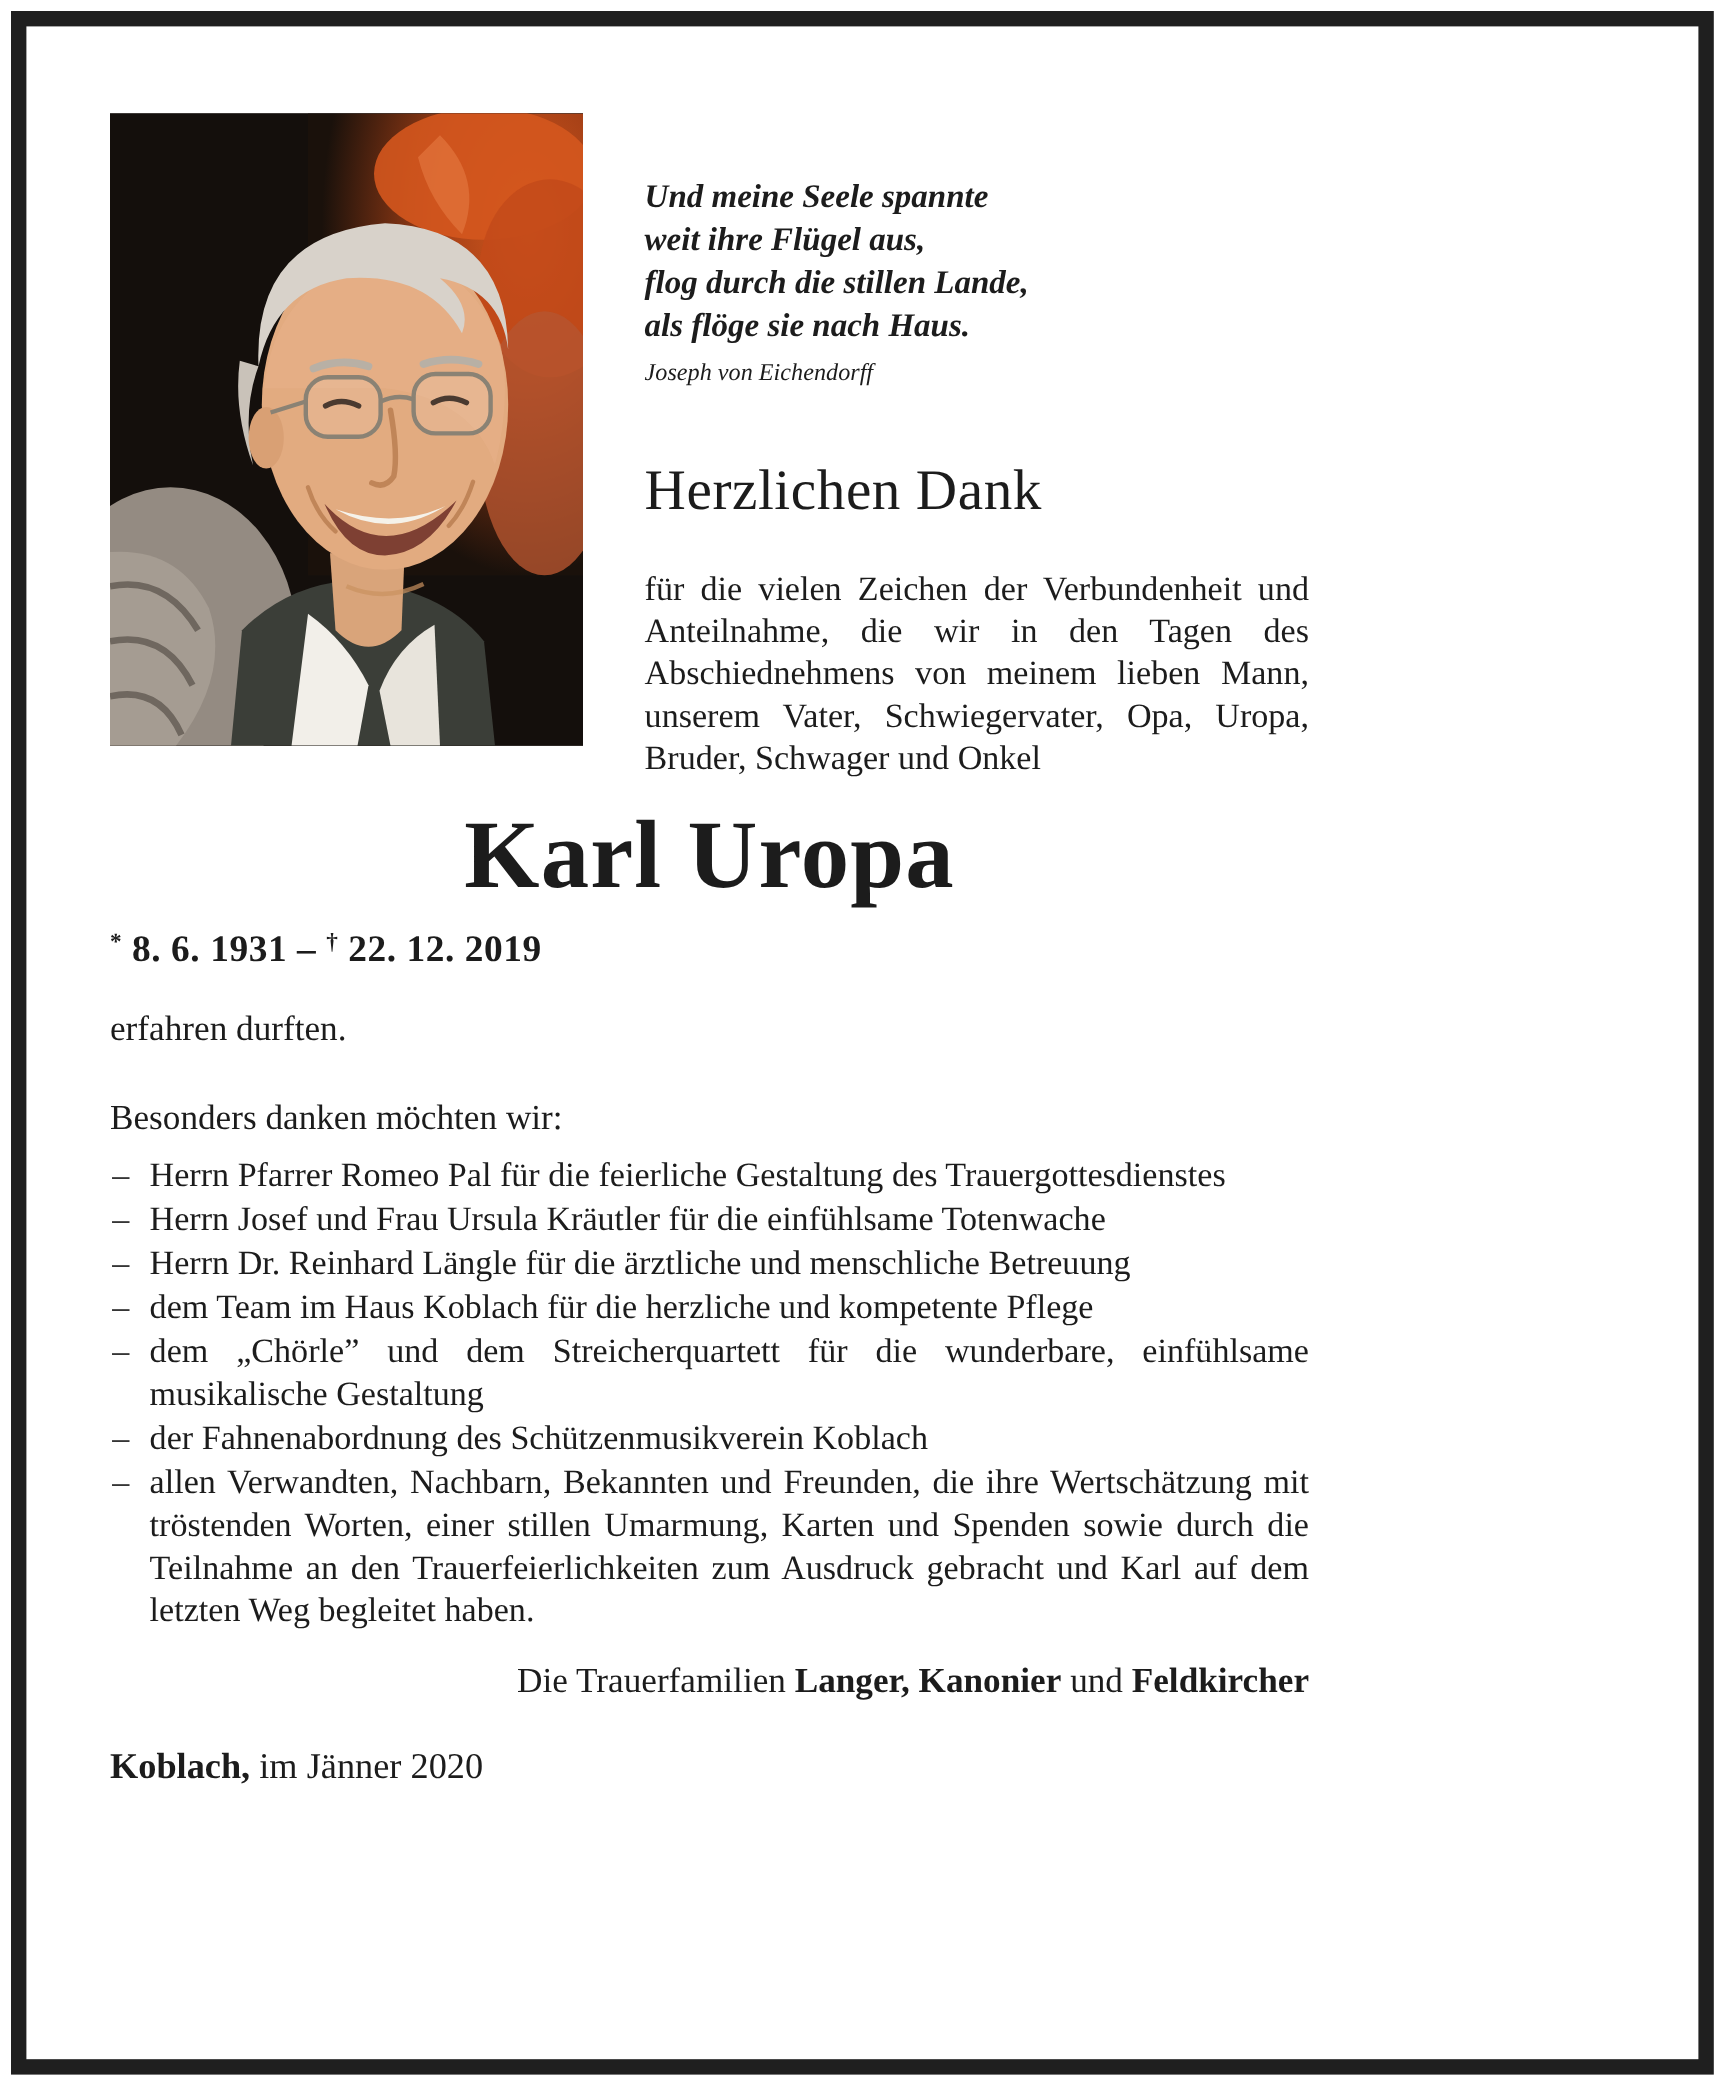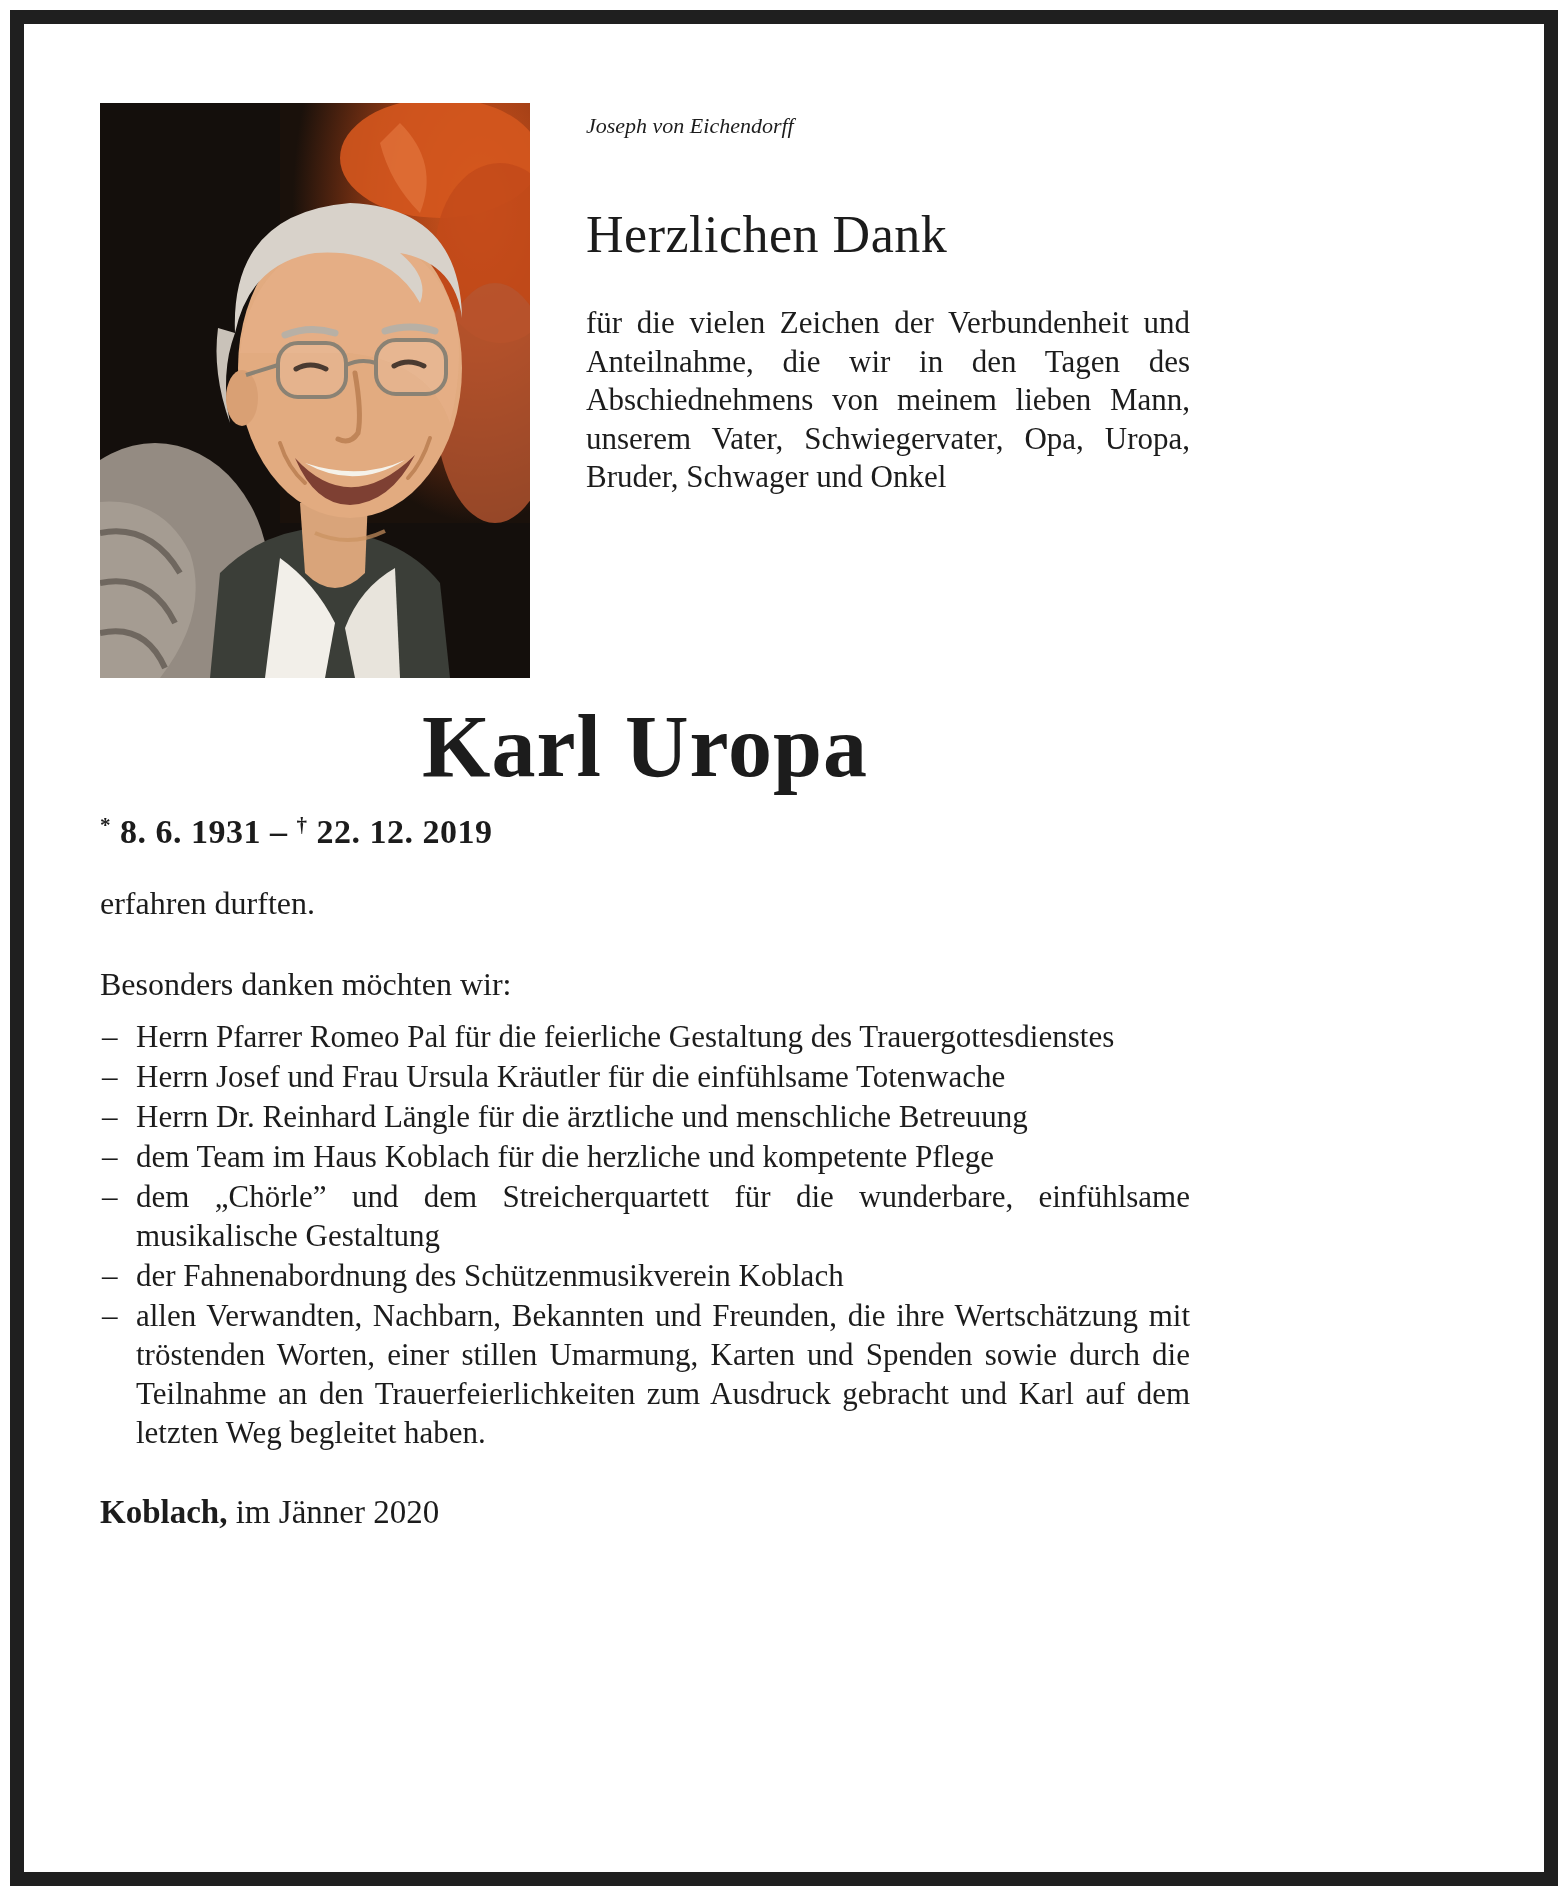--- a/index.html
+++ b/index.html
@@ -184,20 +184,26 @@
 
           <path d="M195 355 Q250 415 315 352 Q290 400 250 402 Q215 402 195 355 Z" fill="#7e4033"></path>
           <path d="M205 360 Q255 388 305 357 Q260 378 205 360 Z" fill="#f5f2ea"></path>
           <path d="M180 340 Q188 365 205 380 M330 335 Q322 360 308 375" stroke="#c08558" stroke-width="4" fill="none" stroke-linecap="round"></path>
 
           <path d="M215 430 Q250 445 285 428" stroke="#c9925f" stroke-width="4" fill="none" opacity="0.7"></path>
         </svg>
       </div>
 
       <div class="right-col">
+        <div class="poem">
+          <div>Und meine Seele spannte</div>
+          <div>weit ihre Flügel aus,</div>
+          <div>flog durch die stillen Lande,</div>
+          <div>als flöge sie nach Haus.</div>
+        </div>
         <div class="poem-author">Joseph von Eichendorff</div>
 
         <div class="dank">Herzlichen Dank</div>
 
         <div class="intro">für die vielen Zeichen der Verbundenheit und Anteilnahme, die wir in den Tagen des Abschiednehmens von meinem lieben Mann, unserem Vater, Schwiegervater, Opa, Uropa, Bruder, Schwager und Onkel</div>
       </div>
     </div>
 
     <div class="name">Karl Uropa</div>
 
@@ -237,20 +243,26 @@
       <li>
         <span class="bullet">–</span>
         <span>der Fahnenabordnung des Schützenmusikverein Koblach</span>
       </li>
       <li>
         <span class="bullet">–</span>
         <span>allen Verwandten, Nachbarn, Bekannten und Freunden, die ihre Wert­schätzung mit tröstenden Worten, einer stillen Umarmung, Karten und Spenden sowie durch die Teilnahme an den Trauerfeierlichkeiten zum Ausdruck gebracht und Karl auf dem letzten Weg begleitet haben.</span>
       </li>
     </ul>
 
+    <div class="signature">
+      <span>Die Trauerfamilien</span>
+      <span class="bold">Langer, Kanonier</span>
+      <span>und</span>
+      <span class="bold">Feldkircher</span>
+    </div>
 
     <div class="footer">
       <span class="bold">Koblach,</span>
       <span>im Jänner 2020</span>
     </div>
 
   </div>
 </div>
 
 </body></html>

